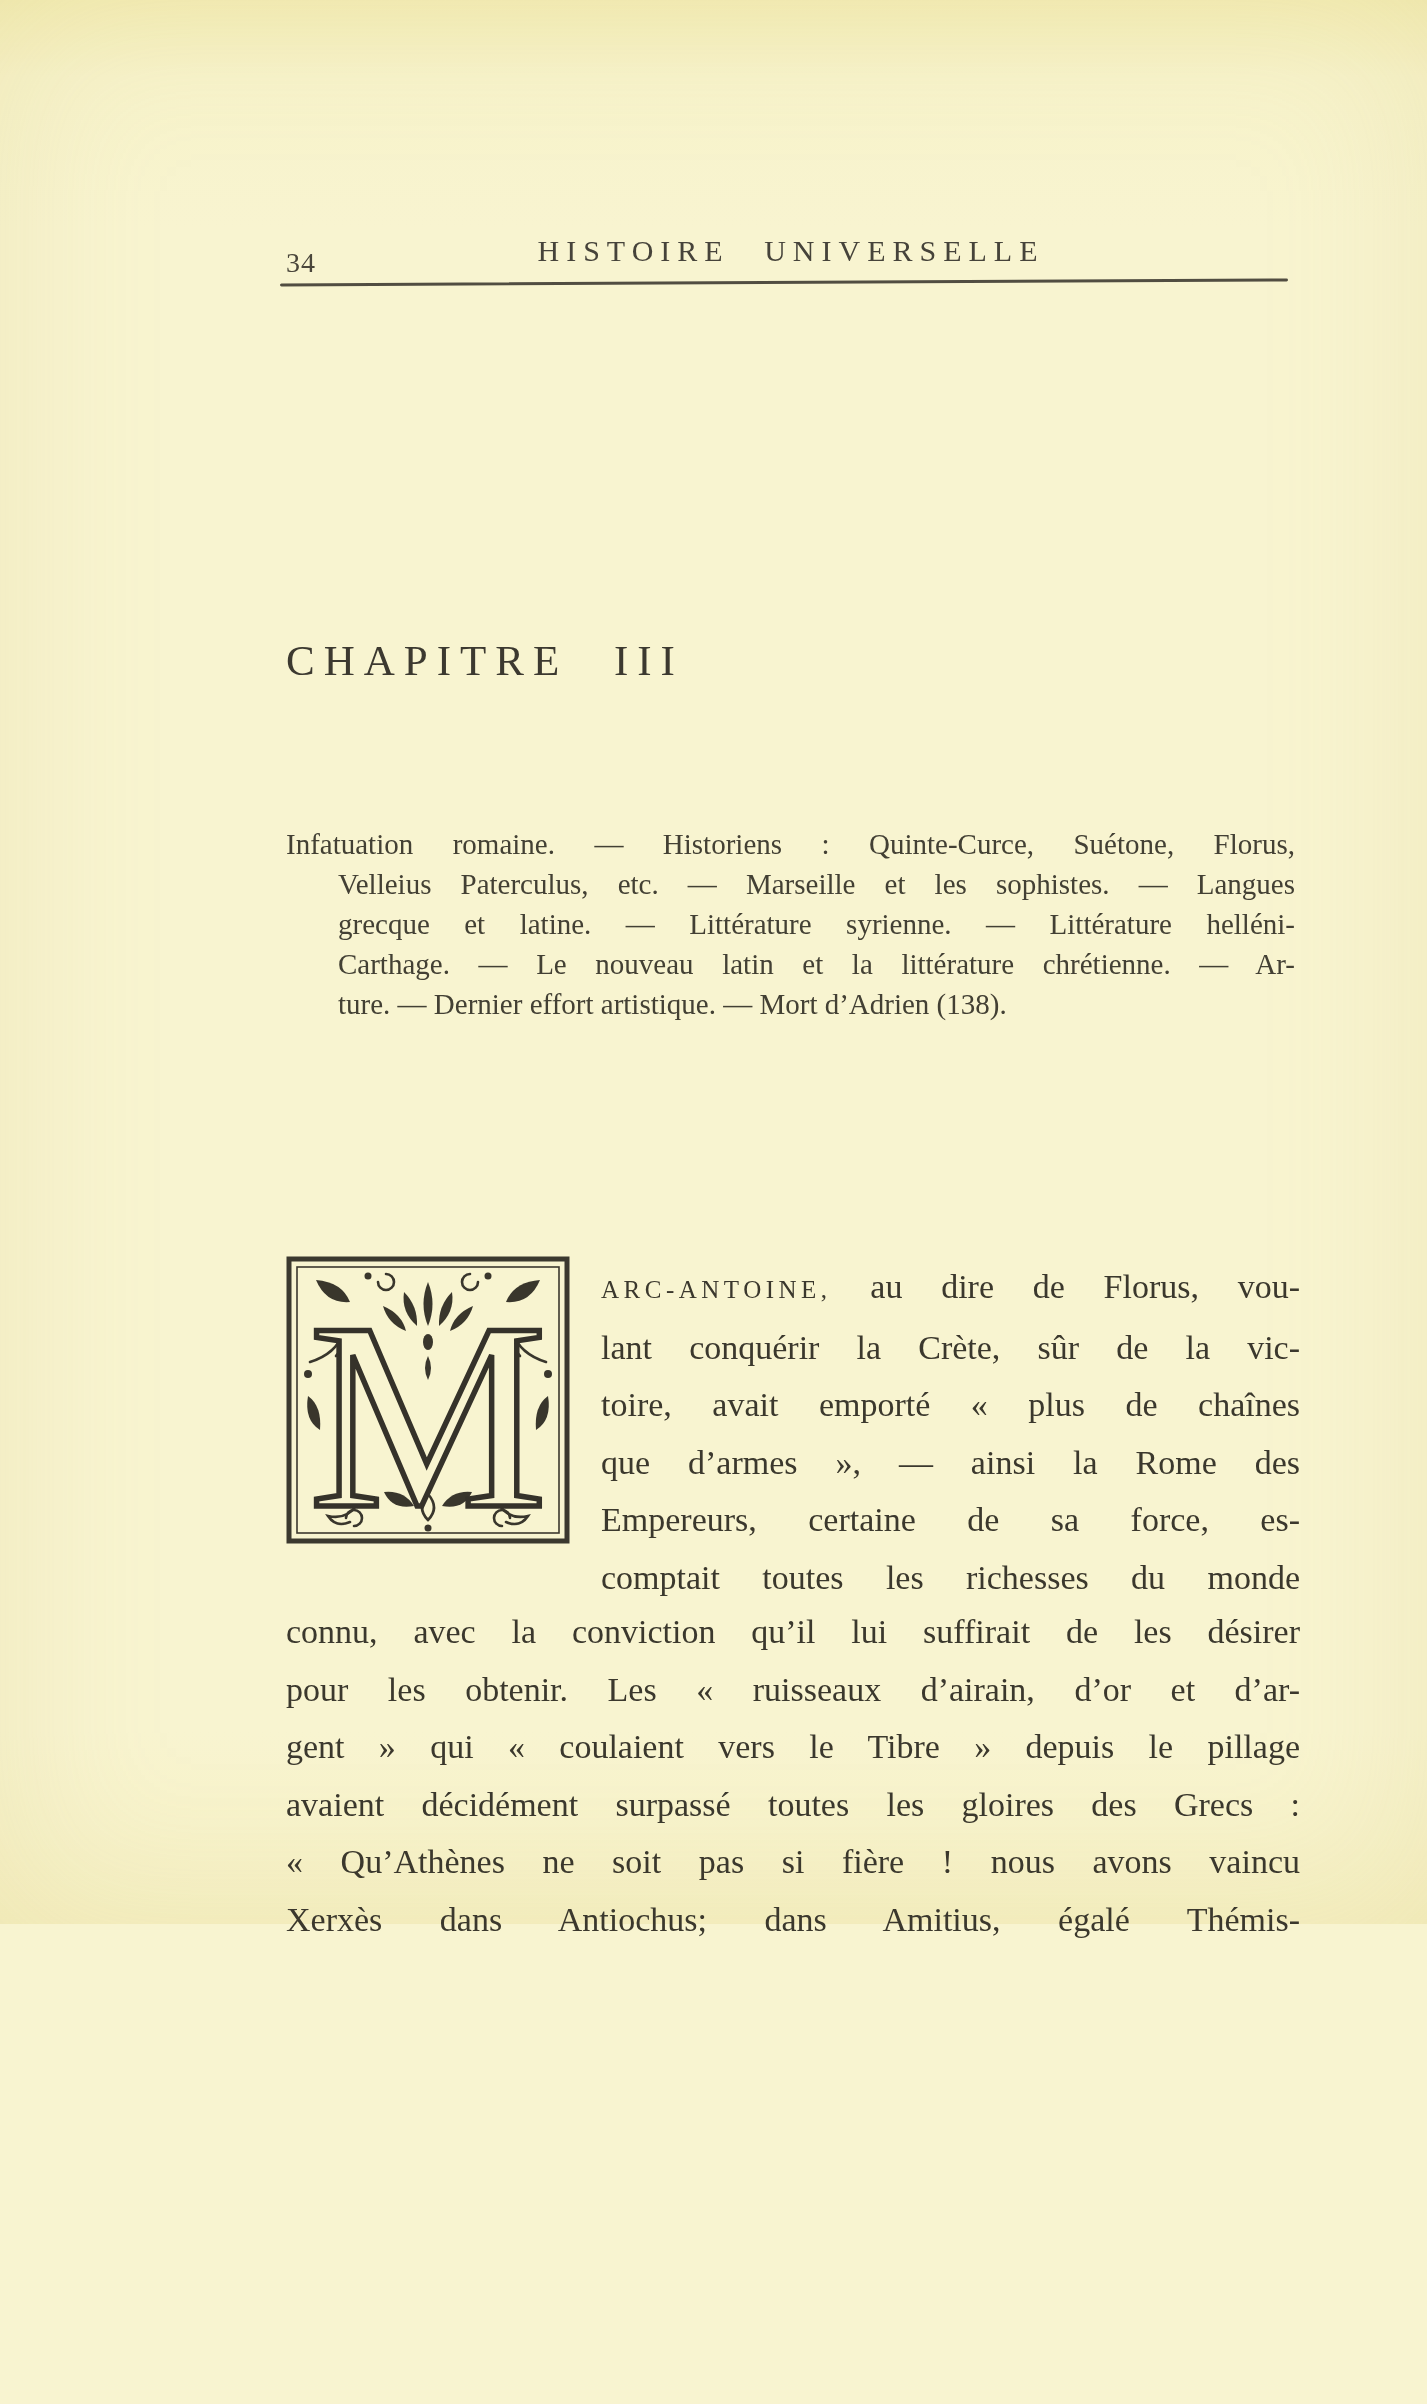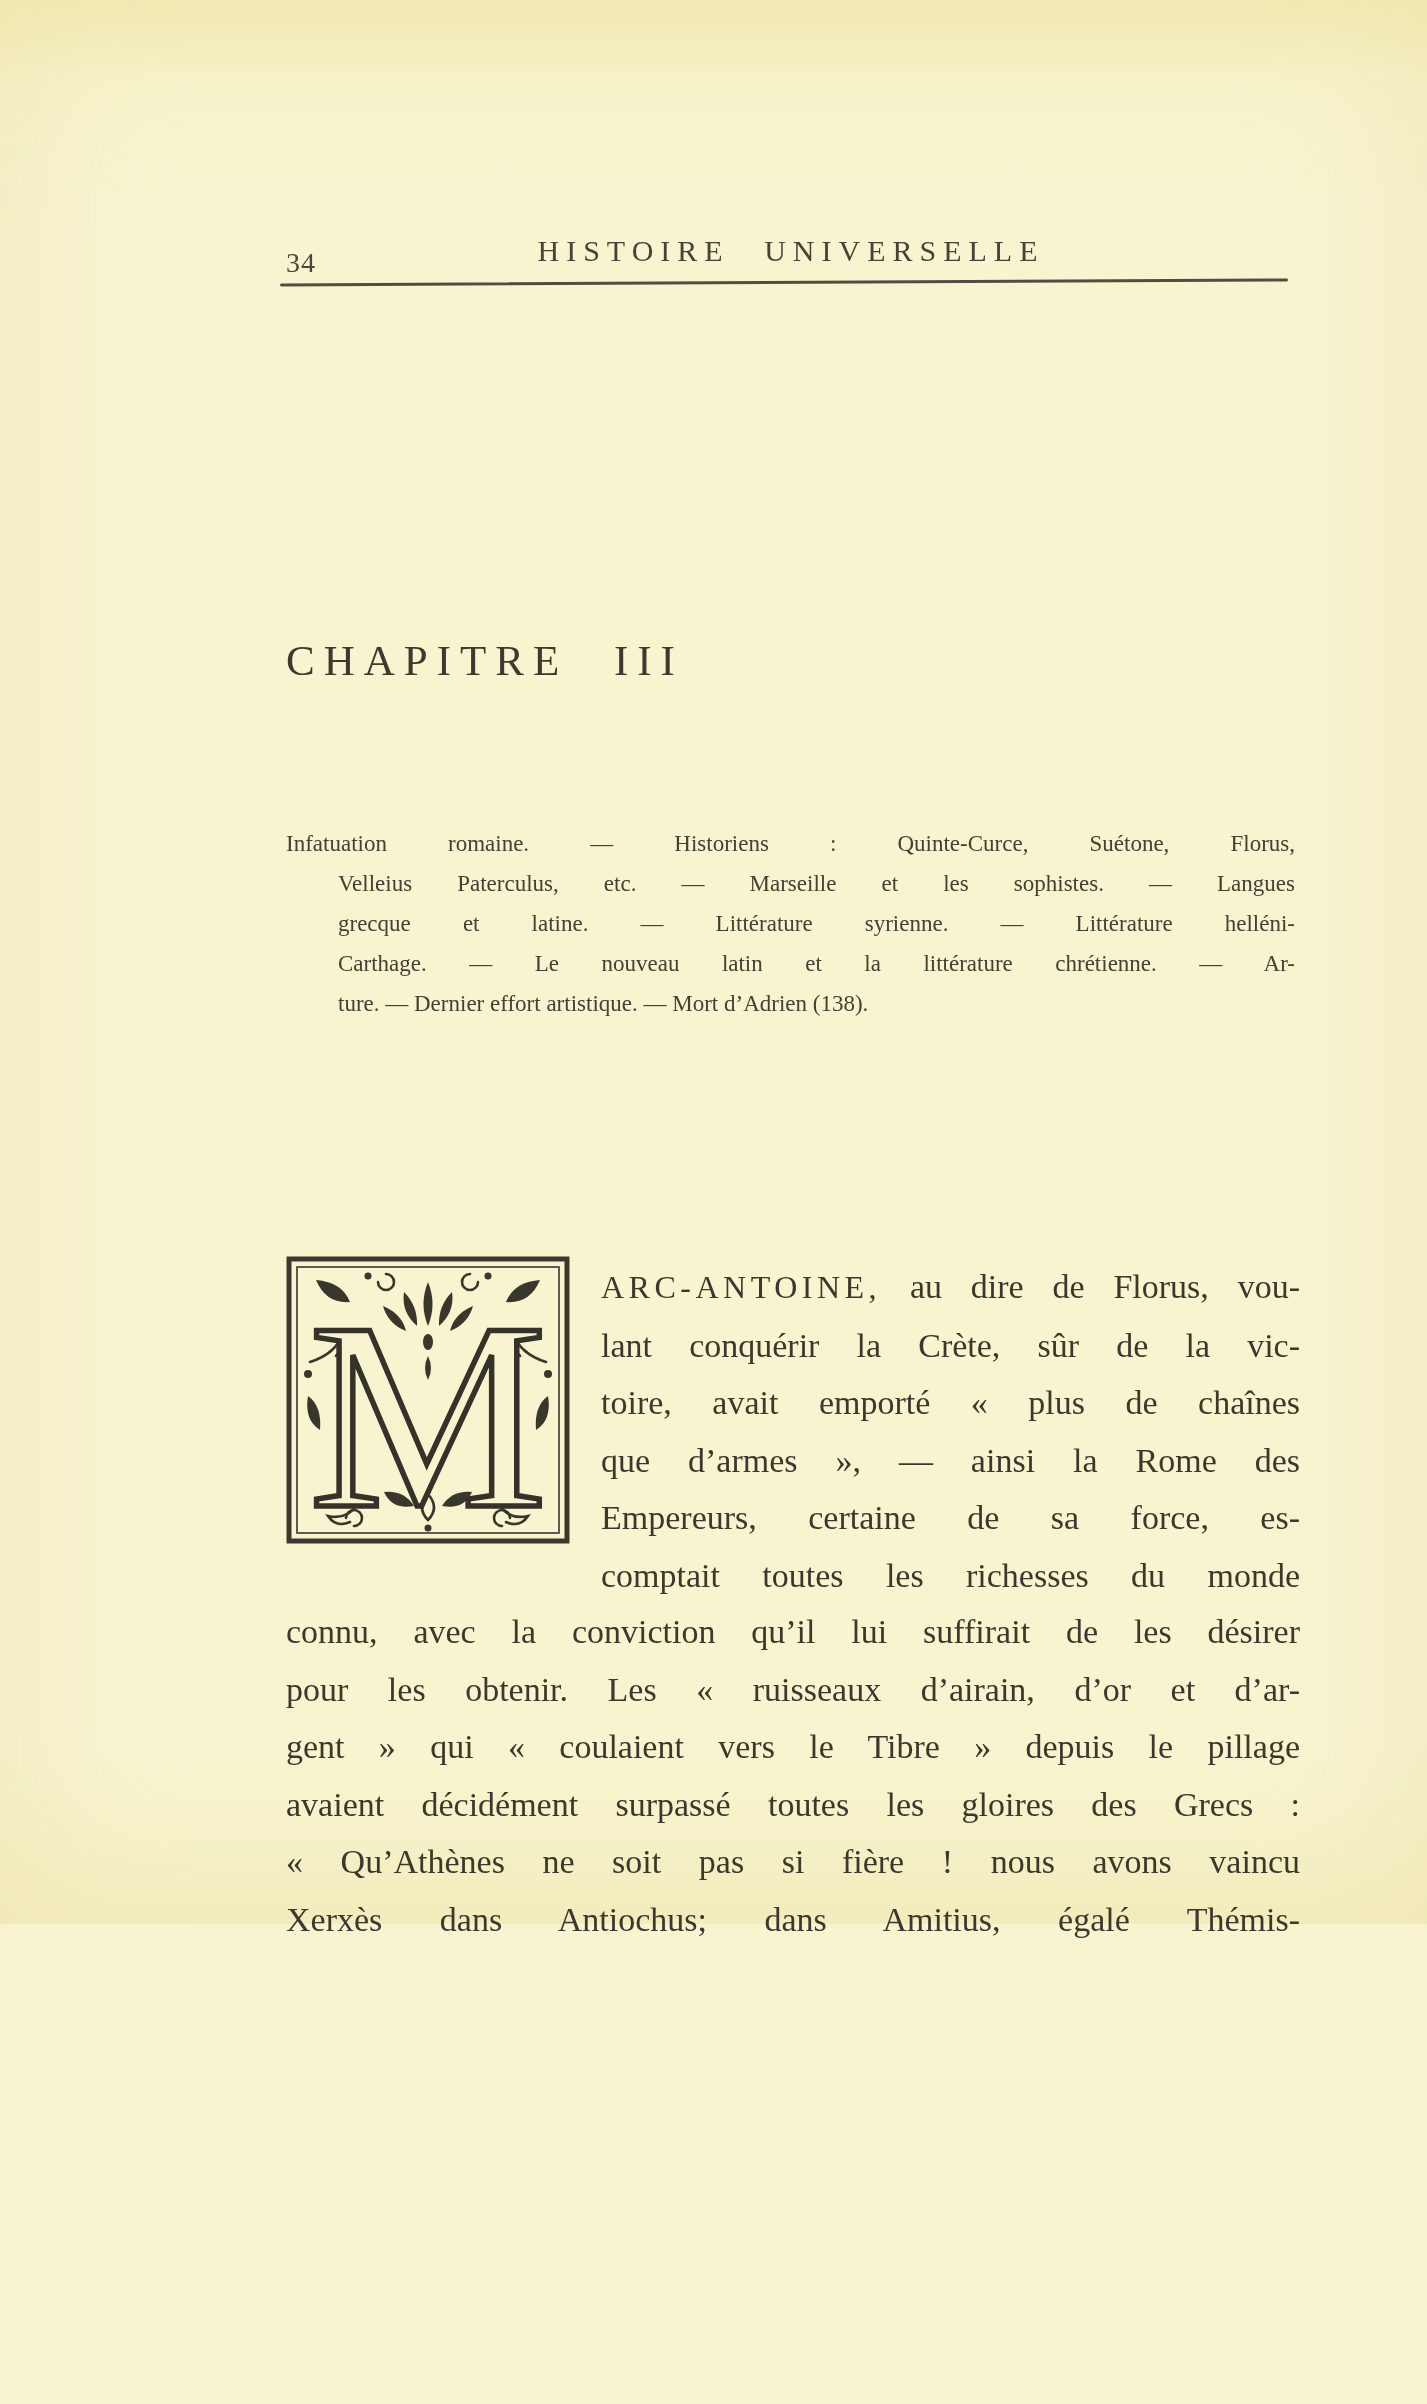--- a/index.html
+++ b/index.html
@@ -27,31 +27,31 @@
     position:absolute;left:280px;top:281px;width:1008px;height:3px;
     background:#514d41;transform:rotate(-0.28deg);border-radius:2px;
   }
   .chtitle{
     position:absolute;left:286px;top:636px;width:1010px;
     text-align:left;font-size:43px;color:#3c3930;
     letter-spacing:9px;word-spacing:26px;white-space:nowrap;
   }
   .summary{
     position:absolute;left:286px;top:824px;width:1009px;
-    font-size:23px;line-height:40px;color:#434034;
+    font-size:29px;line-height:40px;color:#434034;
   }
   .sline{text-align:justify;text-align-last:justify;}
   .sline.cont{padding-left:52px;}
   .sline.nolast{text-align-last:left;}
   .dropbox{position:absolute;left:286px;top:1256px;width:284px;height:288px;}
   .bcol{font-size:34px;line-height:57.5px;color:#3b382d;}
   .bcol.indent{position:absolute;left:601px;top:1258px;width:699px;}
   .bcol.full{position:absolute;left:286px;top:1603px;width:1014px;}
   .bline{text-align:justify;text-align-last:justify;}
-  .leadcaps{font-size:32px;letter-spacing:4.5px;}
+  .leadcaps{font-size:25px;letter-spacing:4.5px;}
 </style>
 </head>
 <body>
 
 <div class="page">
 
   <div class="pagenum">34</div>
   <div class="runtitle">HISTOIRE UNIVERSELLE</div>
   <div class="rule"></div>
 

